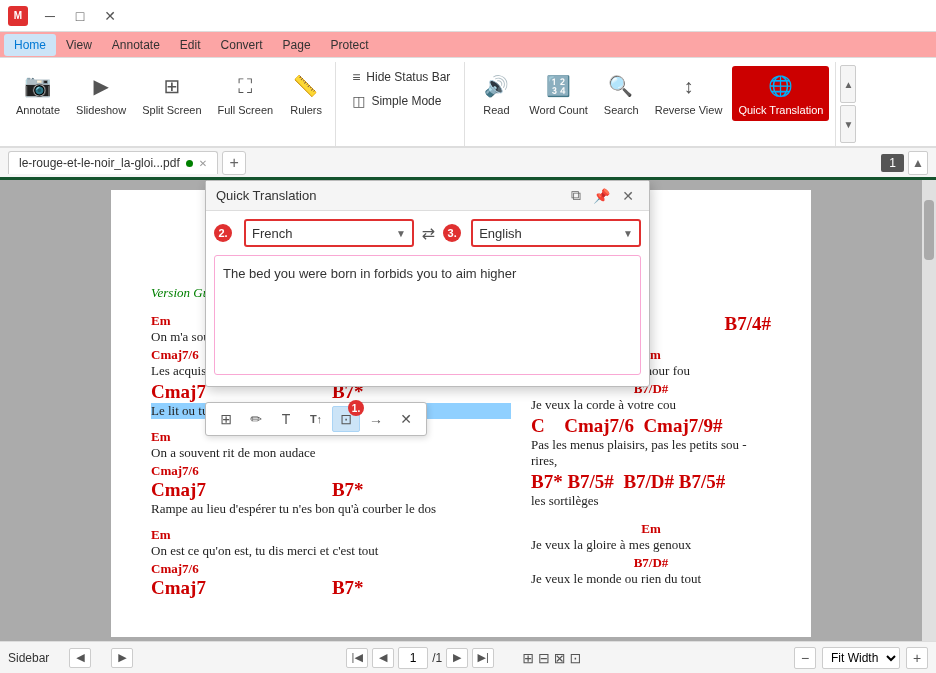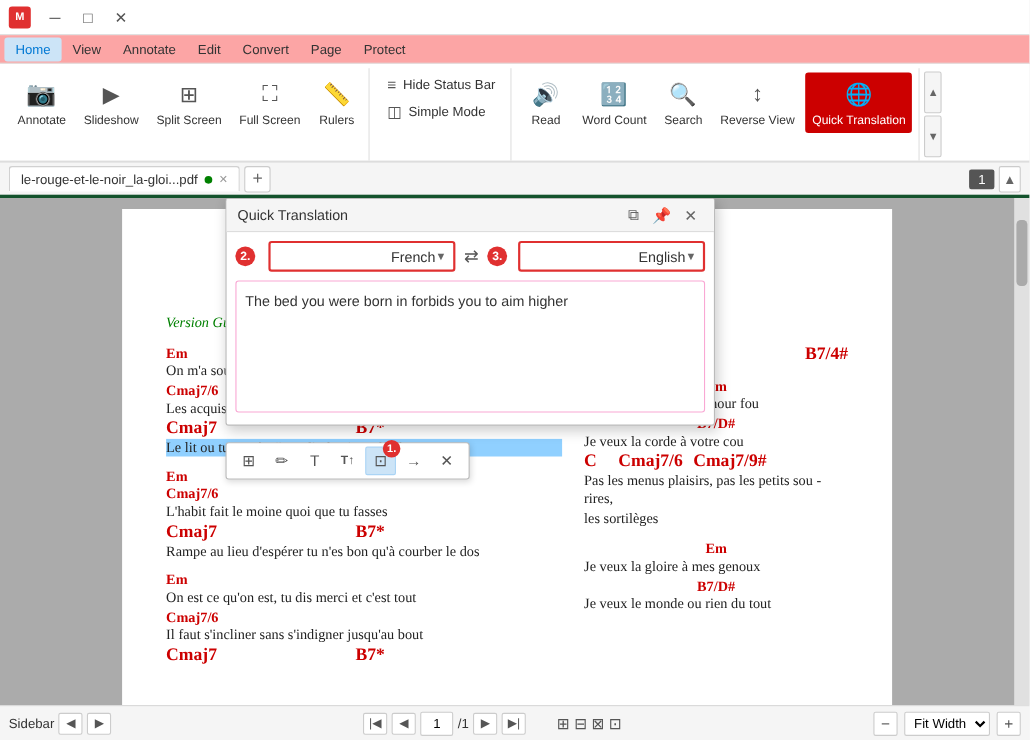--- a/index.html
+++ b/index.html
@@ -172,21 +172,21 @@
       text-align: center; font-size: 24px; font-weight: bold; margin-bottom: 4px;
     }
     .pdf-subtitle {
       text-align: center; font-size: 16px; font-style: italic; color: #666; margin-bottom: 16px;
     }
     .pdf-version {
       font-style: italic; color: #008000; font-size: 13px; margin-bottom: 12px;
     }
     .pdf-chord { color: #c00; font-weight: bold; font-size: 13px; }
     .pdf-lyric { font-size: 13px; color: #222; margin-bottom: 2px; }
-    .pdf-chord-line { color: #c00; font-weight: bold; font-size: 16px; }
+    .pdf-chord-line { color: #c00; font-weight: bold; font-size: 19px; }
     .scrollbar-right {
       width: 14px;
       background: #e0e0e0;
       display: flex; flex-direction: column;
     }
     .scrollbar-thumb {
       width: 10px; height: 60px; background: #aaa; border-radius: 4px;
       margin: 2px auto; margin-top: 20px;
     }
 
@@ -242,21 +242,20 @@
     .qt-badge-3 {
       background: #e03030; color: white; font-size: 11px; font-weight: bold;
       border-radius: 50%; width: 18px; height: 18px;
       display: inline-flex; align-items: center; justify-content: center;
       margin-right: 4px;
     }
     .qt-lang-wrapper {
       display: flex; align-items: center; flex: 1;
       border: 2px solid #e03030; border-radius: 3px; height: 28px;
       padding: 0 6px;
-      text-align: right;
     }
     .qt-lang-text { flex: 1; font-size: 13px; color: #333; }
 
     
     .mini-toolbar {
       position: absolute;
       background: white;
       border: 1px solid #bbb;
       border-radius: 3px;
       box-shadow: 1px 2px 6px rgba(0,0,0,0.15);
@@ -278,21 +277,21 @@
       position: absolute; top: -6px; right: -4px;
     }
     .mini-btn-wrapper { position: relative; }
 
     
     .status-bar {
       height: 32px; background: #f5f5f5; border-top: 1px solid #ddd;
       display: flex; align-items: center; padding: 0 8px; gap: 8px;
       font-size: 12px; color: #333;
     }
-    .status-sidebar { display: flex; align-items: center; gap: 4px; }
+    .status-sidebar { display: flex; align-items: center; gap: 20px; }
     .status-nav-btn {
       width: 22px; height: 20px; border: 1px solid #ccc; border-radius: 2px;
       display: flex; align-items: center; justify-content: center;
       cursor: pointer; font-size: 11px; color: #555; background: #fff;
     }
     .status-center { flex: 1; display: flex; align-items: center; justify-content: center; gap: 4px; }
     .status-page-input {
       width: 30px; height: 22px; border: 1px solid #ccc; text-align: center;
       font-size: 12px; border-radius: 2px;
     }
@@ -430,34 +429,33 @@
           <div class="pdf-lyric">Les acquis des nantis te dépassent</div>
           <div>
             <span class="pdf-chord-line">Cmaj7</span>
             <span style="display:inline-block; width:120px;"></span>
             <span class="pdf-chord-line">B7*</span>
           </div>
           <div class="pdf-lyric" style="background:#90d0ff;">Le lit ou tu es née t'interdit de viser plus haut</div>
 
           <div style="height:8px;"></div>
           <div class="pdf-chord">Em</div>
+          <div class="pdf-lyric">On a souvent rit de mon audace</div>
           <div class="pdf-chord">Cmaj7/6</div>
-          <div class="pdf-lyric">L'habit fait le moine quoi que tu fasses</div>
           <div>
             <span class="pdf-chord-line">Cmaj7</span>
             <span style="display:inline-block; width:120px;"></span>
             <span class="pdf-chord-line">B7*</span>
           </div>
           <div class="pdf-lyric">Rampe au lieu d'espérer tu n'es bon qu'à courber le dos</div>
 
           <div style="height:8px;"></div>
           <div class="pdf-chord">Em</div>
           <div class="pdf-lyric">On est ce qu'on est, tu dis merci et c'est tout</div>
           <div class="pdf-chord">Cmaj7/6</div>
-          <div class="pdf-lyric">Il faut s'incliner sans s'indigner jusqu'au bout</div>
           <div>
             <span class="pdf-chord-line">Cmaj7</span>
             <span style="display:inline-block; width:120px;"></span>
             <span class="pdf-chord-line">B7*</span>
           </div>
 
           <div style="height:8px;"></div>
 
         </div>
 
@@ -474,20 +472,25 @@
           <div class="pdf-chord" style="text-align:center;">B7/D#</div>
           <div class="pdf-lyric">Je veux la corde à votre cou</div>
           <div style="font-size:11px;">
             <span class="pdf-chord-line">C</span>
             <span style="display:inline-block; width:14px;"></span>
             <span class="pdf-chord-line">Cmaj7/6</span>
             <span style="display:inline-block; width:4px;"></span>
             <span class="pdf-chord-line">Cmaj7/9#</span>
           </div>
           <div class="pdf-lyric">Pas les menus plaisirs, pas les petits sou - rires,</div>
+          <div style="font-size:11px;">
+            <span class="pdf-chord-line">B7*  B7/5#</span>
+            <span style="display:inline-block; width:4px;"></span>
+            <span class="pdf-chord-line">B7/D#  B7/5#</span>
+          </div>
           <div class="pdf-lyric">les sortilèges</div>
 
           <div style="height:10px;"></div>
           <div class="pdf-chord" style="text-align:center;">Em</div>
           <div class="pdf-lyric">Je veux la gloire à mes genoux</div>
           <div class="pdf-chord" style="text-align:center;">B7/D#</div>
           <div class="pdf-lyric">Je veux le monde ou rien du tout</div>
         </div>
       </div>
     </div>

